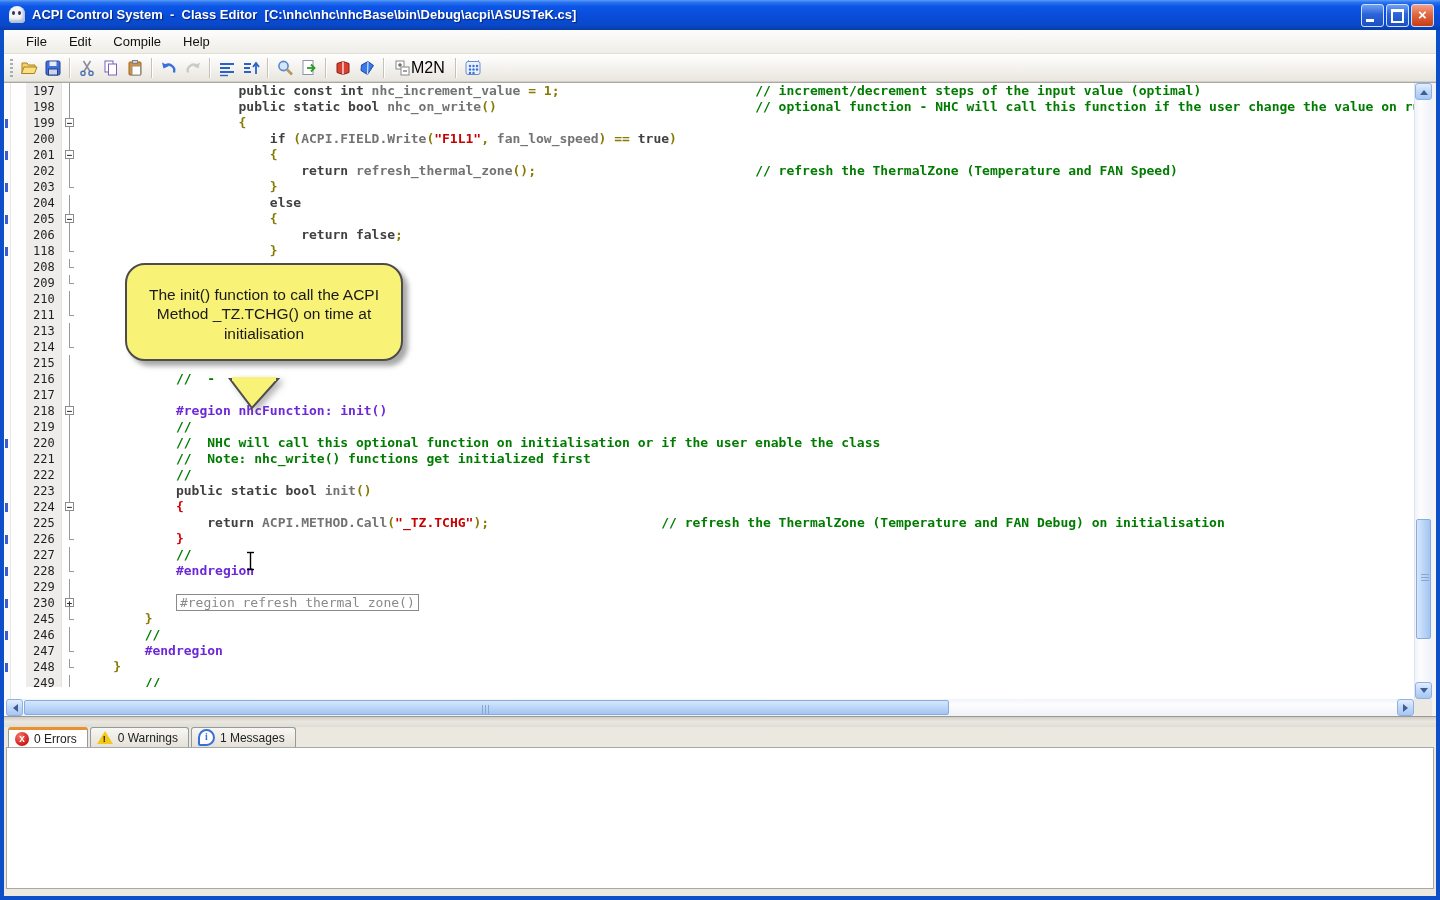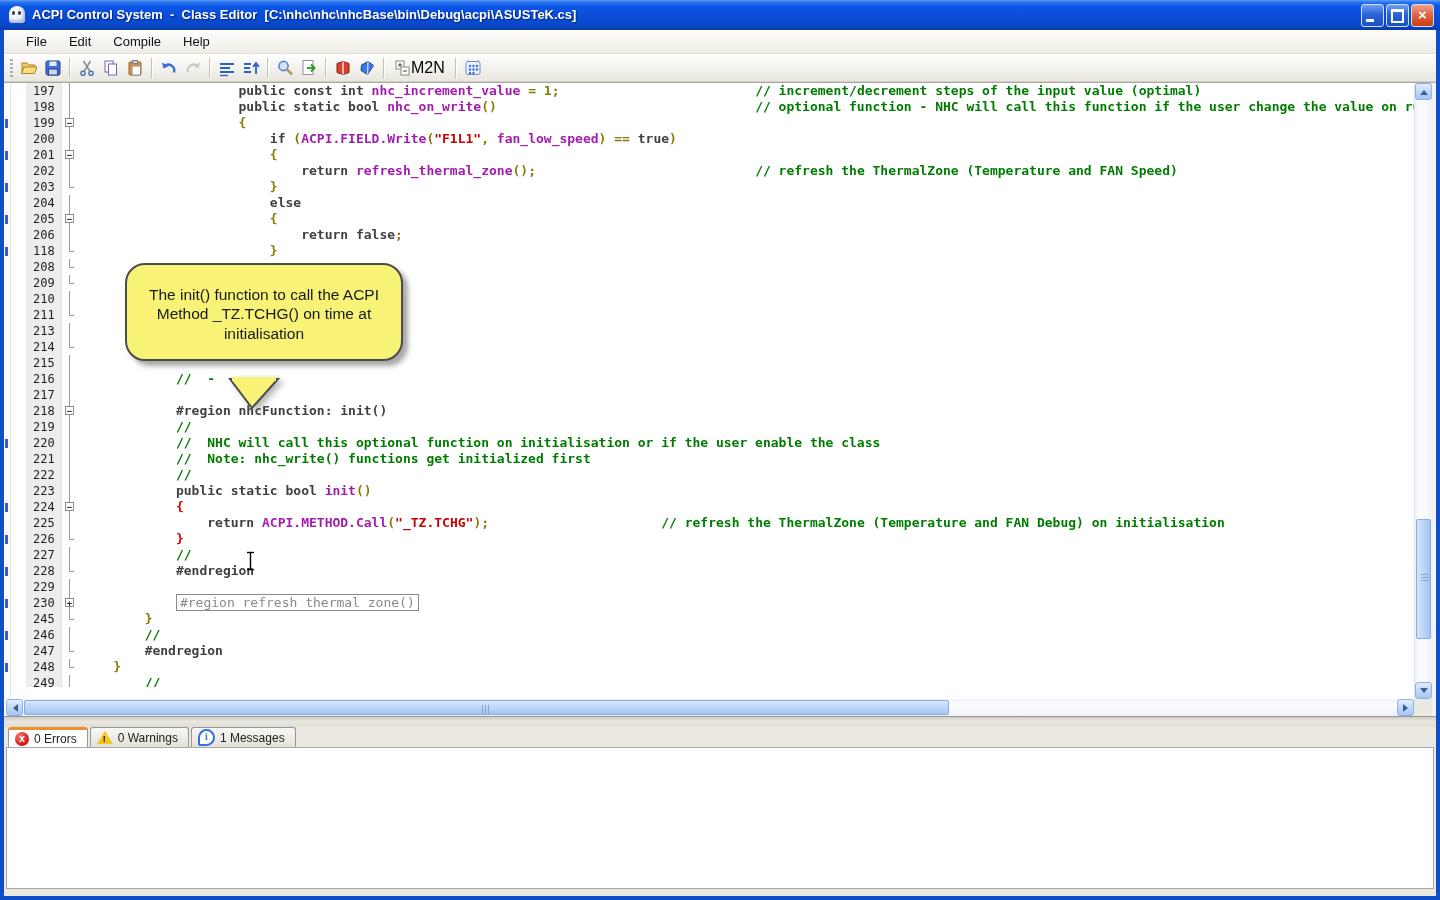--- a/index.html
+++ b/index.html
@@ -51,22 +51,22 @@
       font:12px/16px "DejaVu Sans Mono",monospace;color:#1e1e1e;padding-left:7px;box-sizing:border-box;}
   .fold{width:16px;flex:0 0 16px;position:relative;background:#fff;}
   .fold:before{content:"";position:absolute;left:7px;width:1px;background:#9a9a9a;}
   .f-line:before{top:0;bottom:0;}
   .f-minus:before,.f-plus:before{top:0;bottom:0;}
   .f-end:before{top:0;height:9px;}
   .f-end:after{content:"";position:absolute;left:7px;top:8px;width:5px;height:1px;background:#9a9a9a;}
   .fbox{position:absolute;left:3px;top:3px;width:9px;height:9px;background:#fff;border:1px solid #8c8c8c;
     font:bold 9px/8px "DejaVu Sans Mono",monospace;color:#333;text-align:center;box-sizing:border-box;}
   .codeln{white-space:pre;font:bold 13px/16px "DejaVu Sans Mono",monospace;color:#000;padding-left:4px;}
-  .t-k{color:#404040;} .t-i{color:#a21caf;} .t-p{color:#877a00;} .t-s{color:#c80000;}
-  .t-c{color:#007c00;} .t-r{color:#404040;}
+  .t-k{color:#404040;} .t-i{color:#737373;} .t-p{color:#877a00;} .t-s{color:#c80000;}
+  .t-c{color:#007c00;} .t-r{color:#6d28d9;}
   .t-g{color:#8a8a8a;border:1px solid #8a8a8a;background:#fff;padding:0 3px;font-weight:normal;}
   .t-b{color:#d00000;font-weight:bold;}
 
   
   .balloon{left:121px;top:180px;width:250px;padding:20px 12px 16px;background:#f8f277;
     border:2px solid #4c4c4c;border-radius:20px;box-shadow:5px 5px 5px rgba(110,110,110,.6);
     font-size:15.5px;color:#1a1a1a;text-align:center;line-height:1.25;z-index:5;}
   .tail{left:222px;top:294px;z-index:6;filter:drop-shadow(4px 3px 3px rgba(110,110,110,.5));}
   .ibeam{left:241px;top:468px;z-index:4;}
 

